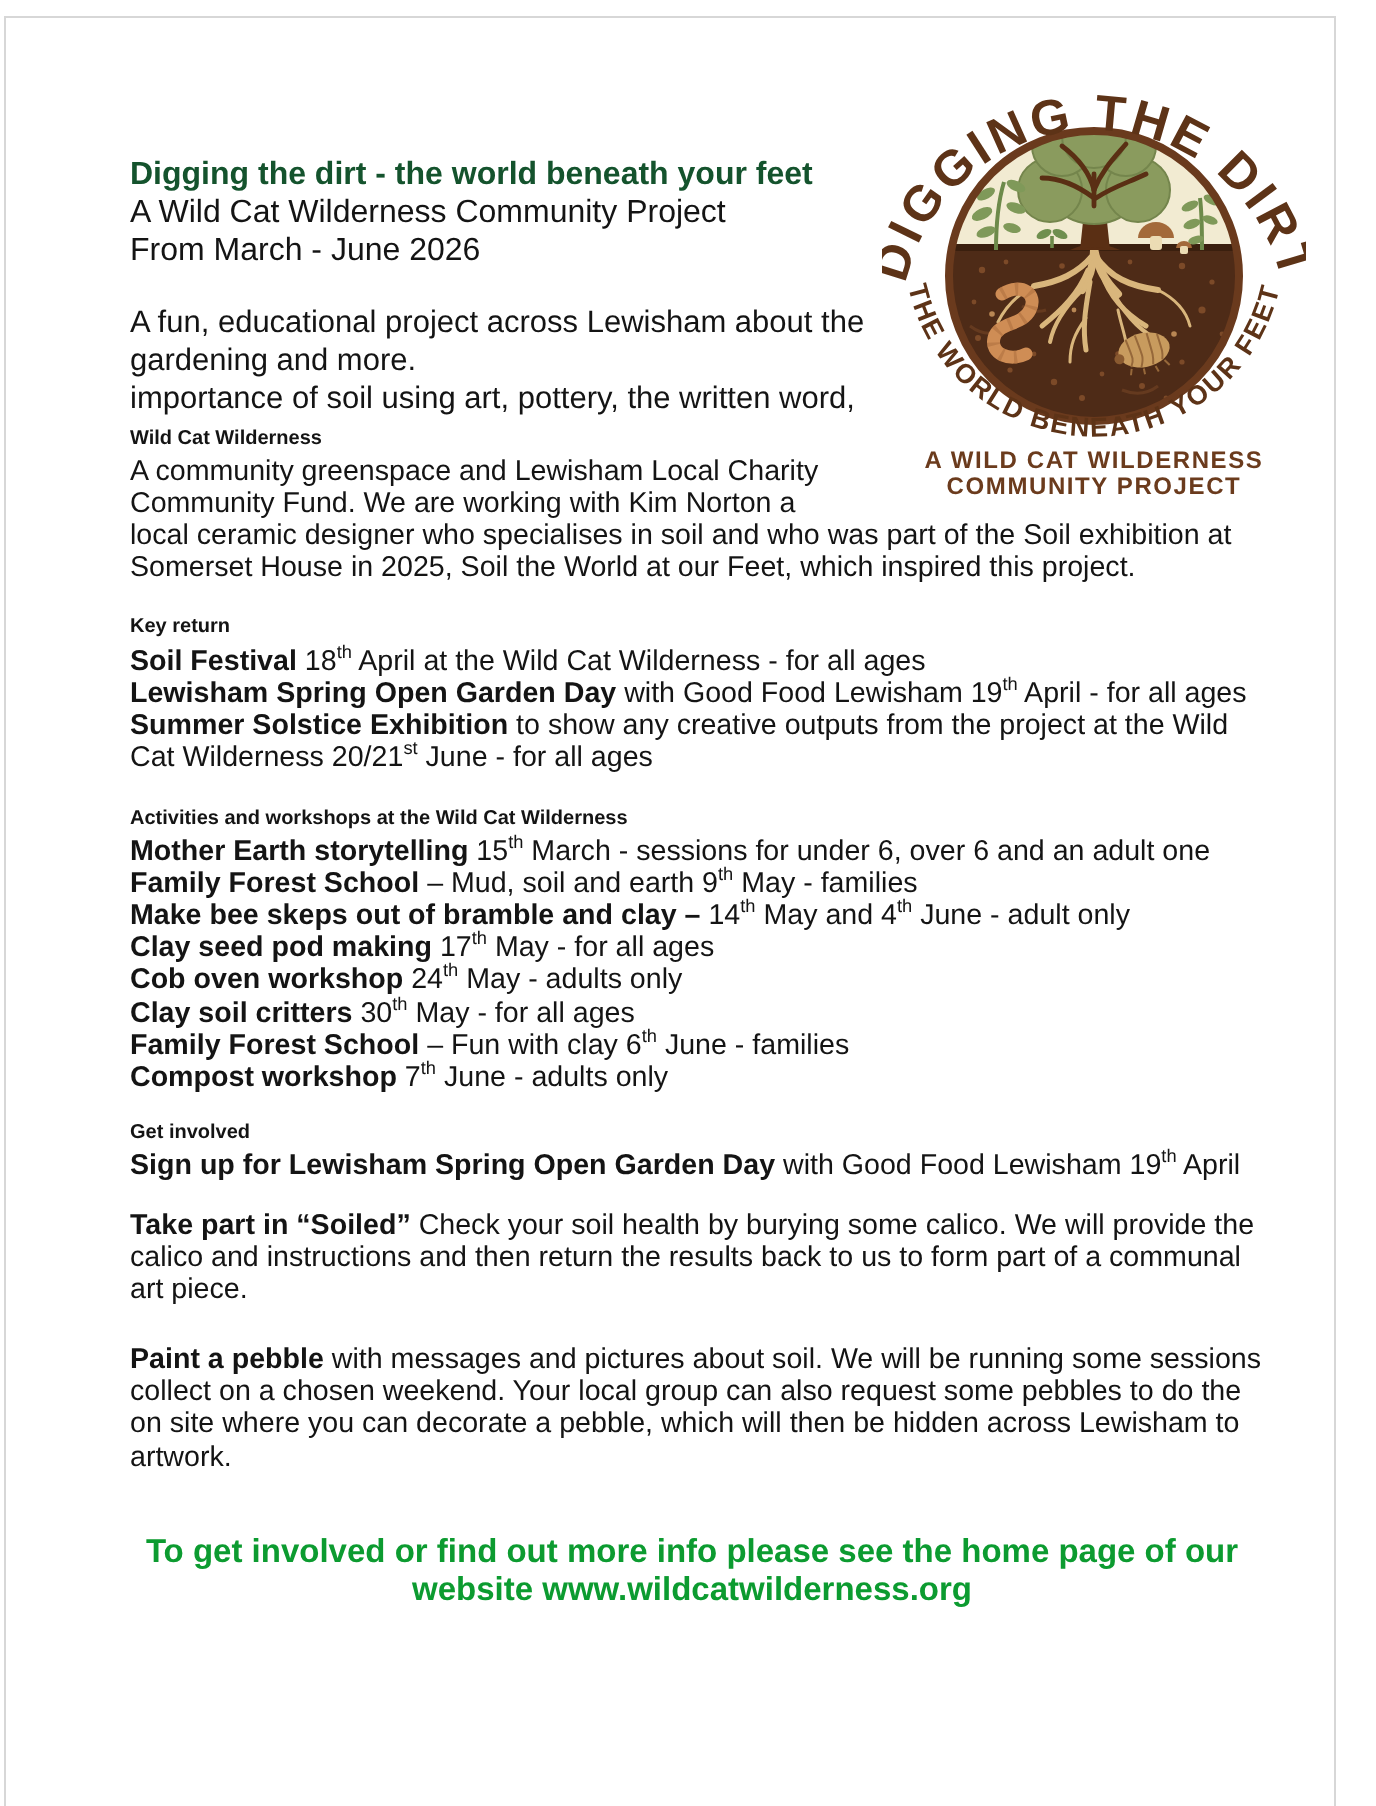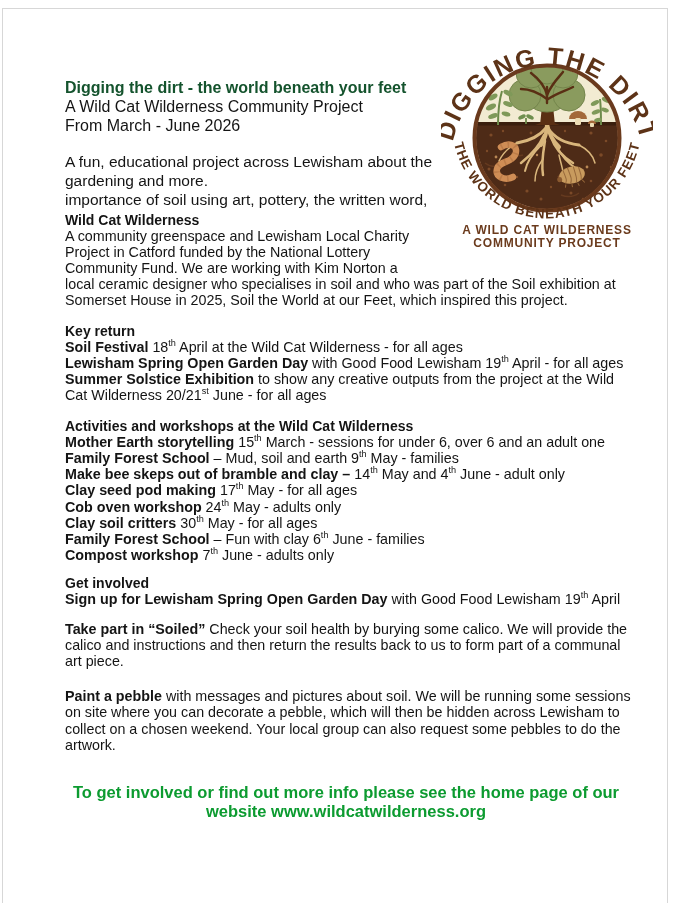--- a/index.html
+++ b/index.html
@@ -11,21 +11,21 @@
   .page{
     position:absolute;left:2px;top:8px;width:666px;height:940px;
     background:#ffffff;border:1px solid #d7d7d7;border-bottom:none;box-sizing:border-box;
   }
   .content{padding:69px 40px 0 62px;}
   .ln{white-space:nowrap;}
   .title{color:#14532d;font-weight:bold;font-size:16px;line-height:19px;}
   .sub{font-size:16px;line-height:19px;}
   .intro{font-size:15.5px;line-height:19px;margin-top:17px;}
   .sec{font-size:14.3px;line-height:16.1px;}
-  .sec-h{font-weight:bold;font-size:14px;}
+  .sec-h{font-weight:bold;font-size:10px;}
   .about{margin-top:3px;}
   .keydates{margin-top:14px;}
   .activities{margin-top:15px;}
   .getinv{margin-top:12px;}
   .para-soiled{margin-top:14px;}
   .para-pebble{margin-top:19px;}
   .creative{margin-top:14px;}
   .footer{
     margin-top:30px;text-align:center;font-weight:bold;color:#0c9b30;
     font-size:16.5px;line-height:19px;
@@ -199,21 +199,20 @@
     <div class="intro">
         <div class="ln">A fun, educational project across Lewisham about the</div>
         <div class="ln">gardening and more.</div>
         <div class="ln">importance of soil using art, pottery, the written word,</div>
       </div>
 
     <div class="sec about">
       <div class="sec-h">Wild Cat Wilderness</div>
       <div>
           <div class="ln">A community greenspace and Lewisham Local Charity</div>
-          <div class="ln">Project in Catford funded by the National Lottery</div>
           <div class="ln">Community Fund. We are working with Kim Norton a</div>
           <div class="ln">local ceramic designer who specialises in soil and who was part of the Soil exhibition at</div>
           <div class="ln">Somerset House in 2025, Soil the World at our Feet, which inspired this project.</div>
         </div>
     </div>
 
     <div class="sec keydates">
       <div class="sec-h">Key return</div>
       <div>
           <div class="ln"><span class="b">Soil Festival</span><span> 18</span><sup>th</sup><span> April at the Wild Cat Wilderness - for all ages</span></div>
@@ -242,22 +241,22 @@
       <div>
           <div class="ln"><span class="b">Sign up for Lewisham Spring Open Garden Day</span><span> with Good Food Lewisham 19</span><sup>th</sup><span> April</span></div>
         </div>
       <div class="para-soiled">
           <div class="ln"><span class="b">Take part in “Soiled”</span><span> Check your soil health by burying some calico. We will provide the</span></div>
           <div class="ln"><span>calico and instructions and then return the results back to us to form part of a communal</span></div>
           <div class="ln"><span>art piece.</span></div>
         </div>
       <div class="para-pebble">
           <div class="ln"><span class="b">Paint a pebble</span><span> with messages and pictures about soil. We will be running some sessions</span></div>
+          <div class="ln"><span>collect on a chosen weekend. Your local group can also request some pebbles to do the</span></div>
           <div class="ln"><span>on site where you can decorate a pebble, which will then be hidden across Lewisham to</span></div>
-          <div class="ln"><span>collect on a chosen weekend. Your local group can also request some pebbles to do the</span></div>
           <div class="ln"><span>artwork.</span></div>
         </div>
     </div>
 
 
     <div class="footer">
         <div class="ln">To get involved or find out more info please see the home page of our</div>
         <div class="ln">website www.wildcatwilderness.org</div>
       </div>
 

